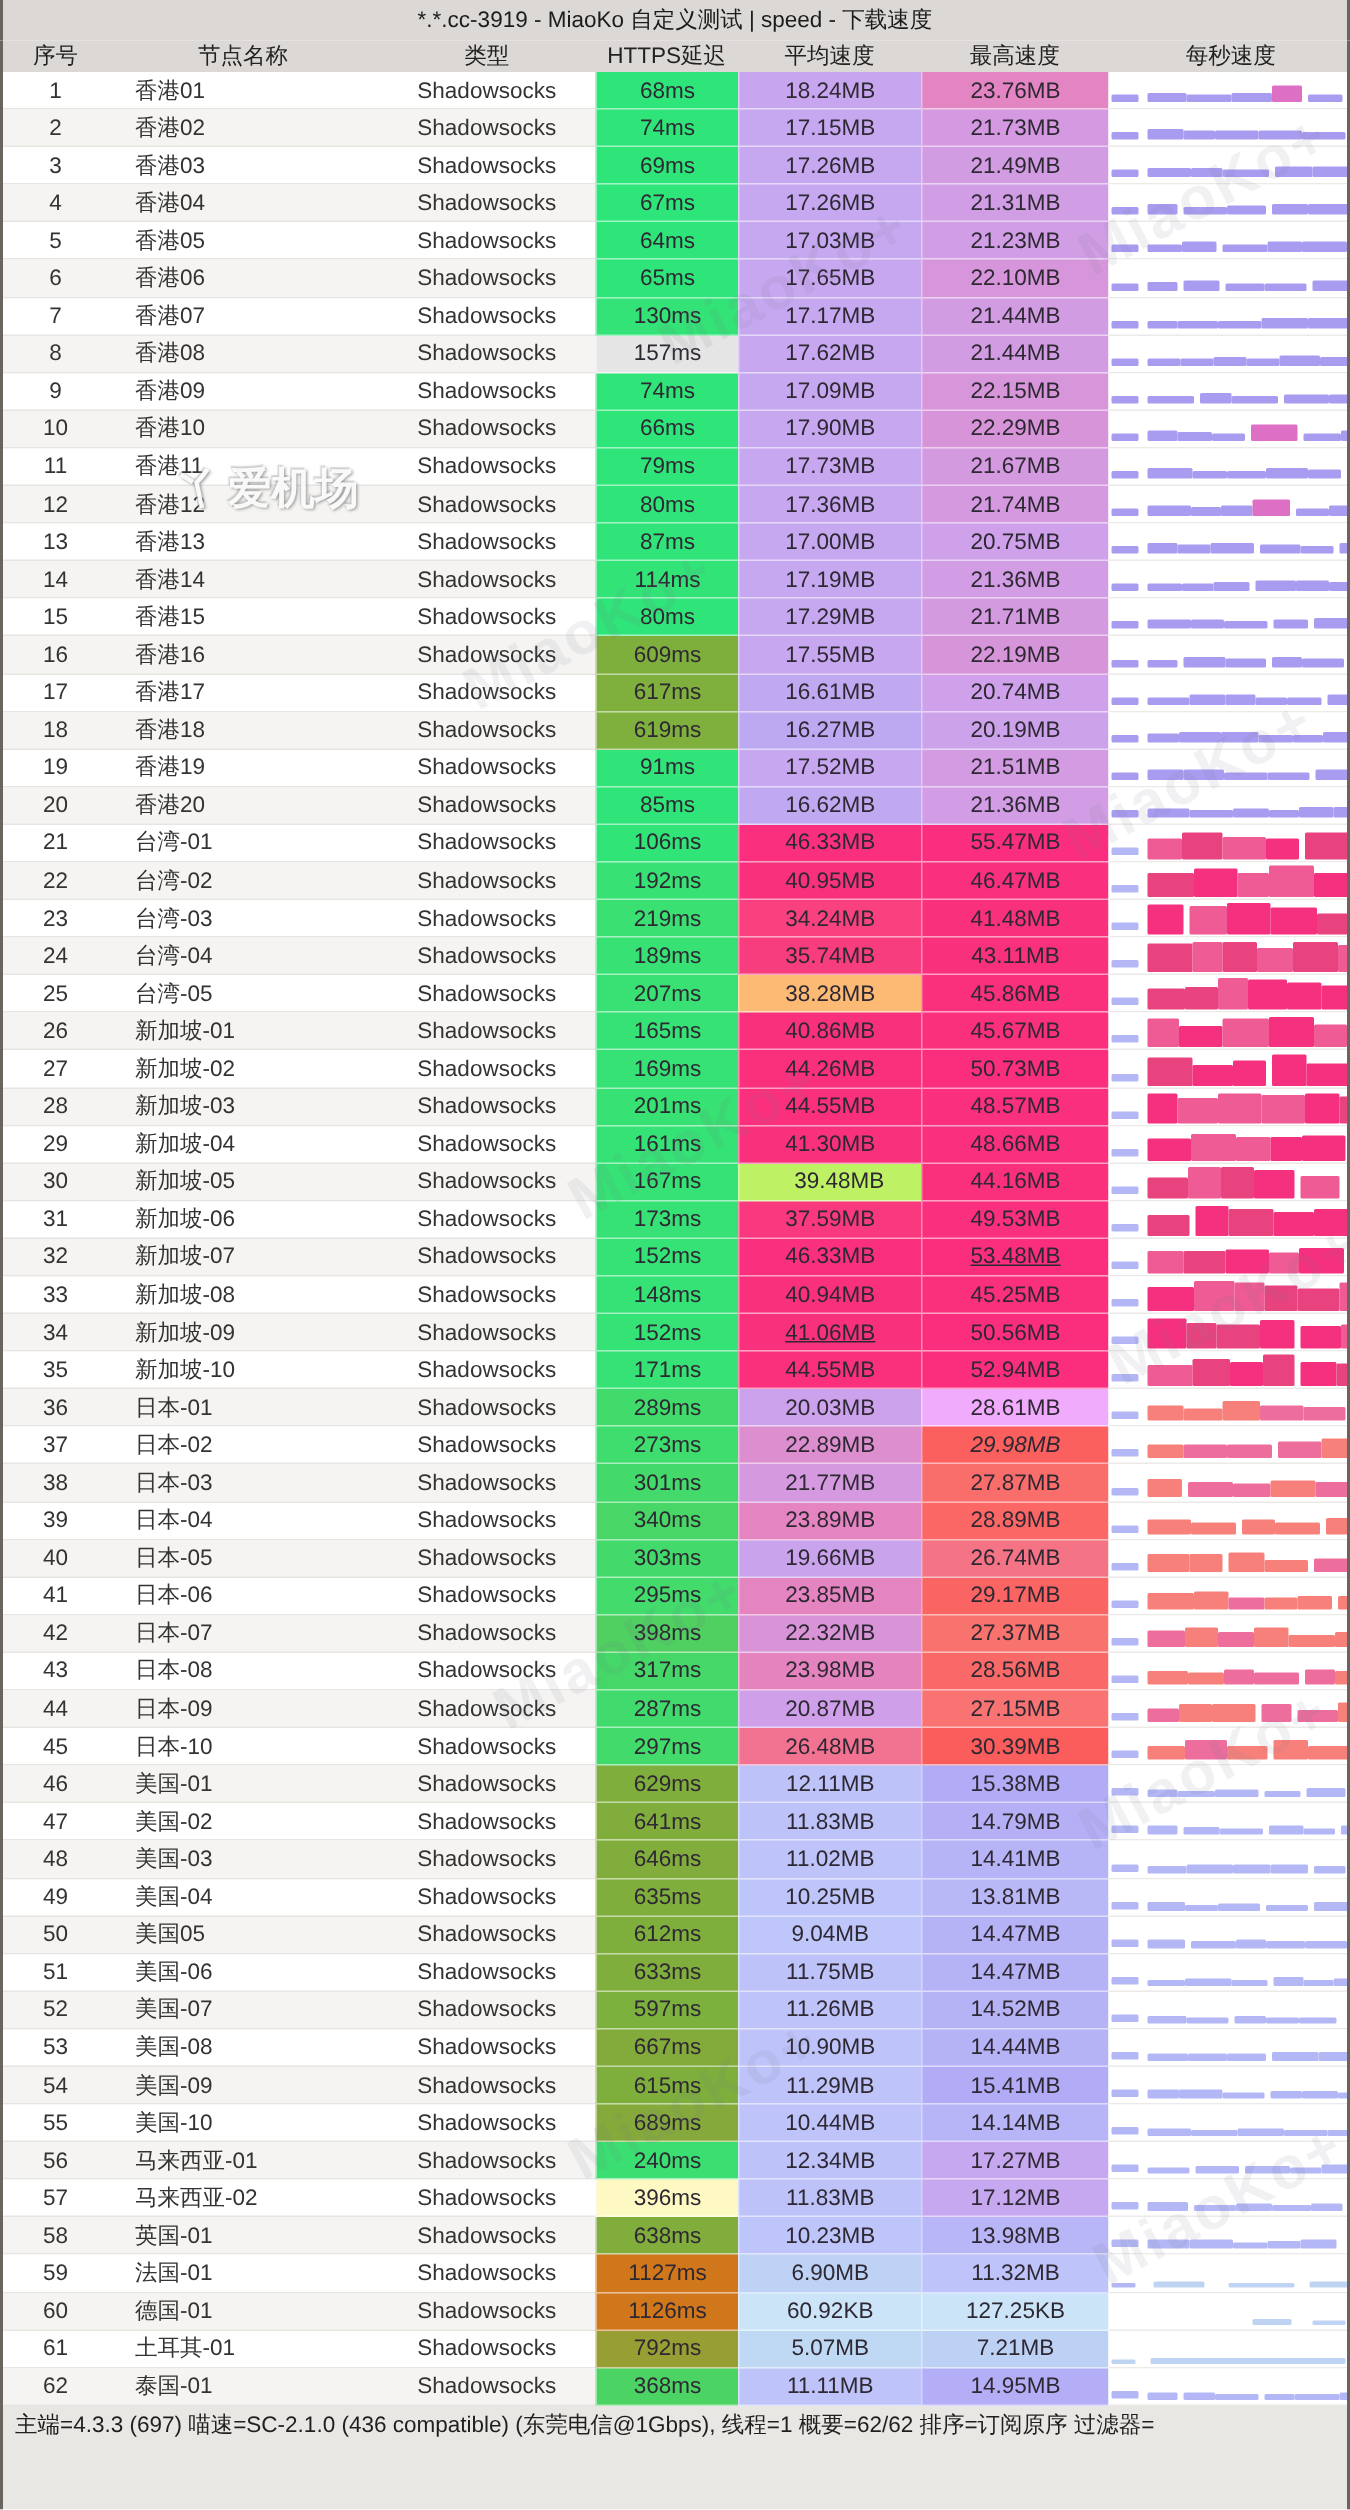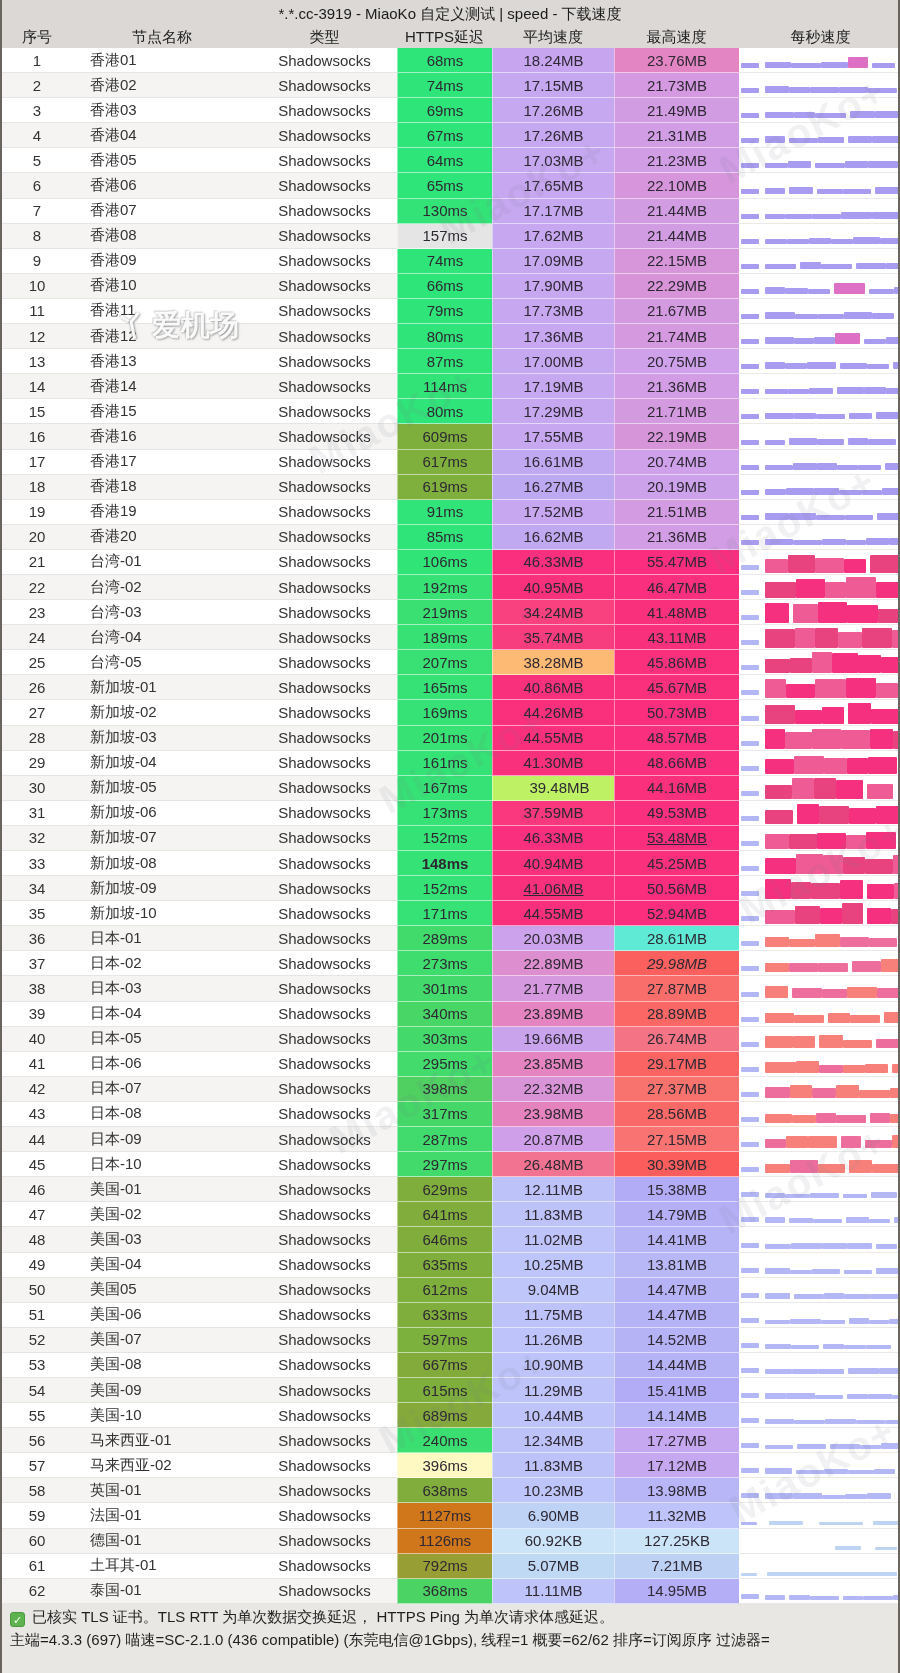--- a/index.html
+++ b/index.html
@@ -564,21 +564,21 @@
         <div class="seg" style="left: 50px; width: 28px; height: 15px; background: rgb(232, 67, 127); bottom: 1px;"></div>
         <div class="seg" style="left: 78px; width: 29px; height: 16px; background: rgb(245, 48, 126); bottom: 1px;"></div>
         <div class="seg" style="left: 107px; width: 20px; height: 14px; background: rgb(239, 91, 148); bottom: 1px;"></div>
         <div class="seg" style="left: 127px; width: 30px; height: 17px; background: rgb(245, 48, 126); bottom: 1px;"></div>
       </div>
     </div>
     <div class="row">
       <div class="c white">33</div>
       <div class="c white name">新加坡-08</div>
       <div class="c white">Shadowsocks</div>
-      <div class="c colored" style="background: rgb(52, 226, 118); font-weight: bold;">148ms</div>
+      <div class="c colored" style="background: rgb(52, 226, 118);">148ms</div>
       <div class="c colored" style="background: rgb(249, 49, 124);">40.94MB</div>
       <div class="c colored" style="background: rgb(250, 48, 125);">45.25MB</div>
       <div class="sparkcell">
         <div class="seg" style="left: 2px; width: 18px; height: 5px; background: rgb(179, 183, 245); bottom: 4px;"></div>
         <div class="seg" style="left: 26px; width: 31px; height: 16px; background: rgb(245, 48, 126); bottom: 1px;"></div>
         <div class="seg" style="left: 57px; width: 27px; height: 20px; background: rgb(239, 91, 148); bottom: 1px;"></div>
         <div class="seg" style="left: 84px; width: 20px; height: 19px; background: rgb(239, 91, 148); bottom: 1px;"></div>
         <div class="seg" style="left: 104px; width: 22px; height: 17px; background: rgb(232, 67, 127); bottom: 1px;"></div>
         <div class="seg" style="left: 126px; width: 28px; height: 15px; background: rgb(232, 67, 127); bottom: 1px;"></div>
         <div class="seg" style="left: 154px; width: 6px; height: 19px; background: rgb(239, 91, 148); bottom: 1px;"></div>
@@ -617,21 +617,21 @@
         <div class="seg" style="left: 128px; width: 24px; height: 16px; background: rgb(245, 48, 126); bottom: 1px;"></div>
         <div class="seg" style="left: 152px; width: 8px; height: 15px; background: rgb(232, 67, 127); bottom: 1px;"></div>
       </div>
     </div>
     <div class="row even">
       <div class="c white">36</div>
       <div class="c white name">日本-01</div>
       <div class="c white">Shadowsocks</div>
       <div class="c colored" style="background: rgb(65, 219, 108);">289ms</div>
       <div class="c colored" style="background: rgb(204, 162, 236);">20.03MB</div>
-      <div class="c colored" style="background: #5eead4;">28.61MB</div>
+      <div class="c colored" style="background: #f0abfc;">28.61MB</div>
       <div class="sparkcell">
         <div class="seg" style="left: 2px; width: 18px; height: 5px; background: rgb(179, 183, 245); bottom: 4px;"></div>
         <div class="seg" style="left: 26px; width: 24px; height: 10px; background: rgb(248, 128, 123); bottom: 3px;"></div>
         <div class="seg" style="left: 50px; width: 26px; height: 8px; background: rgb(248, 128, 123); bottom: 3px;"></div>
         <div class="seg" style="left: 76px; width: 25px; height: 13px; background: rgb(248, 128, 123); bottom: 3px;"></div>
         <div class="seg" style="left: 101px; width: 29px; height: 10px; background: rgb(237, 110, 157); bottom: 3px;"></div>
         <div class="seg" style="left: 130px; width: 28px; height: 9px; background: rgb(237, 110, 157); bottom: 3px;"></div>
       </div>
     </div>
     <div class="row">
@@ -1054,17 +1054,14 @@
     <div class="wm" style="left: 700px; top: 450px;">MiaoKo+</div>
     <div class="wm" style="left: 370px; top: 690px;">MiaoKo+</div>
     <div class="wm" style="left: 730px; top: 800px;">MiaoKo+</div>
     <div class="wm" style="left: 320px; top: 1030px;">MiaoKo+</div>
     <div class="wm" style="left: 710px; top: 1110px;">MiaoKo+</div>
     <div class="wm" style="left: 370px; top: 1330px;">MiaoKo+</div>
     <div class="wm" style="left: 720px; top: 1400px;">MiaoKo+</div>
   </div>
 
 <div class="footer">
-  <div class="fline">
-    <span class="cb">✓</span><span>已核实 TLS 证书。TLS RTT 为单次数据交换延迟， HTTPS Ping 为单次请求体感延迟。</span>
-  </div>
   <div class="fline">主端=4.3.3 (697) 喵速=SC-2.1.0 (436 compatible) (东莞电信@1Gbps), 线程=1 概要=62/62 排序=订阅原序 过滤器=</div>
 </div>
 
 </body></html>

